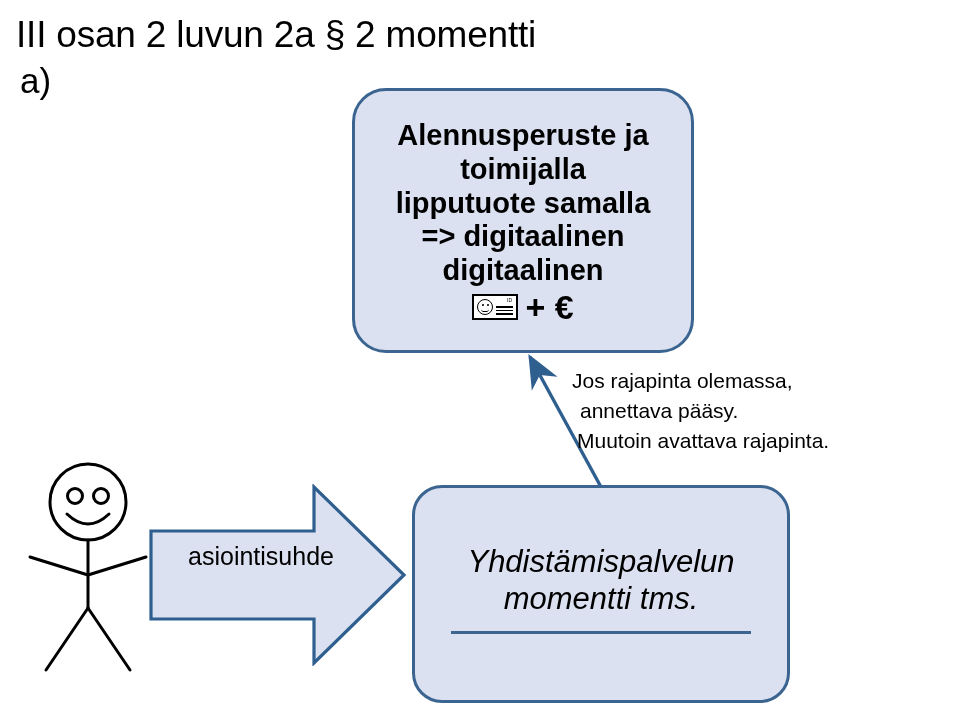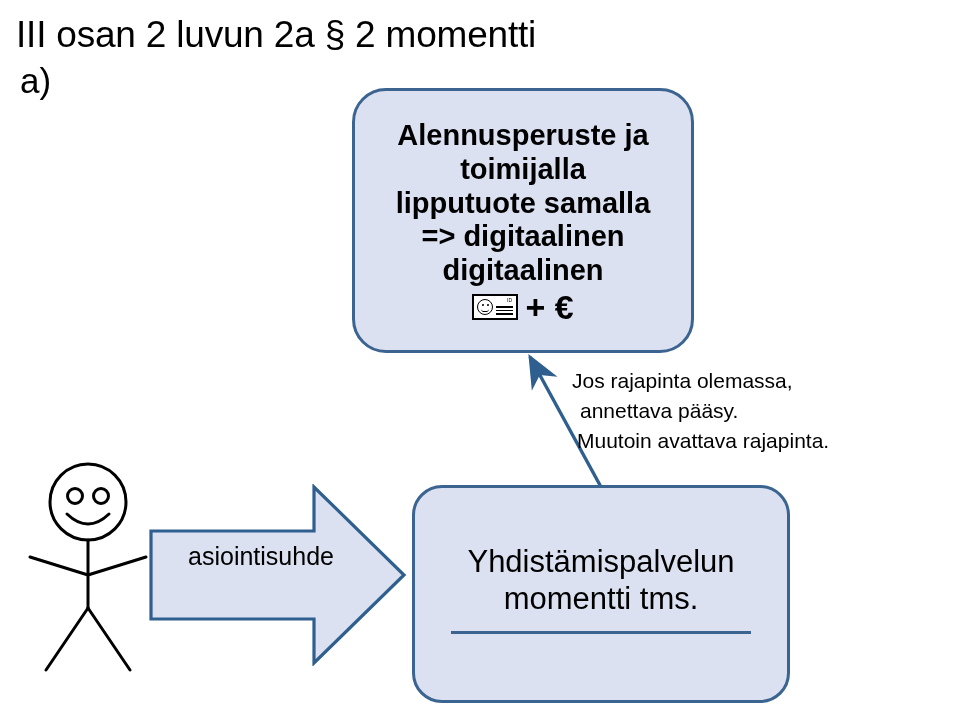--- a/index.html
+++ b/index.html
@@ -67,21 +67,21 @@
     border-radius: 30px;
   }
   .box-line {
     font-size: 30px;
     line-height: 1.17;
     text-align: center;
     white-space: nowrap;
     color: #000000;
   }
   #box-top .box-line { font-size: 29px; font-weight: bold; }
-  #box-bottom .box-line { font-size: 31px; }
+  #box-bottom .box-line { font-size: 31px; font-style: italic; }
 
   .box-line-icons {
     display: flex;
     align-items: center;
     justify-content: center;
     gap: 7px;
     margin-top: 2px;
   }
   .plus-euro {
     font-size: 34px;

